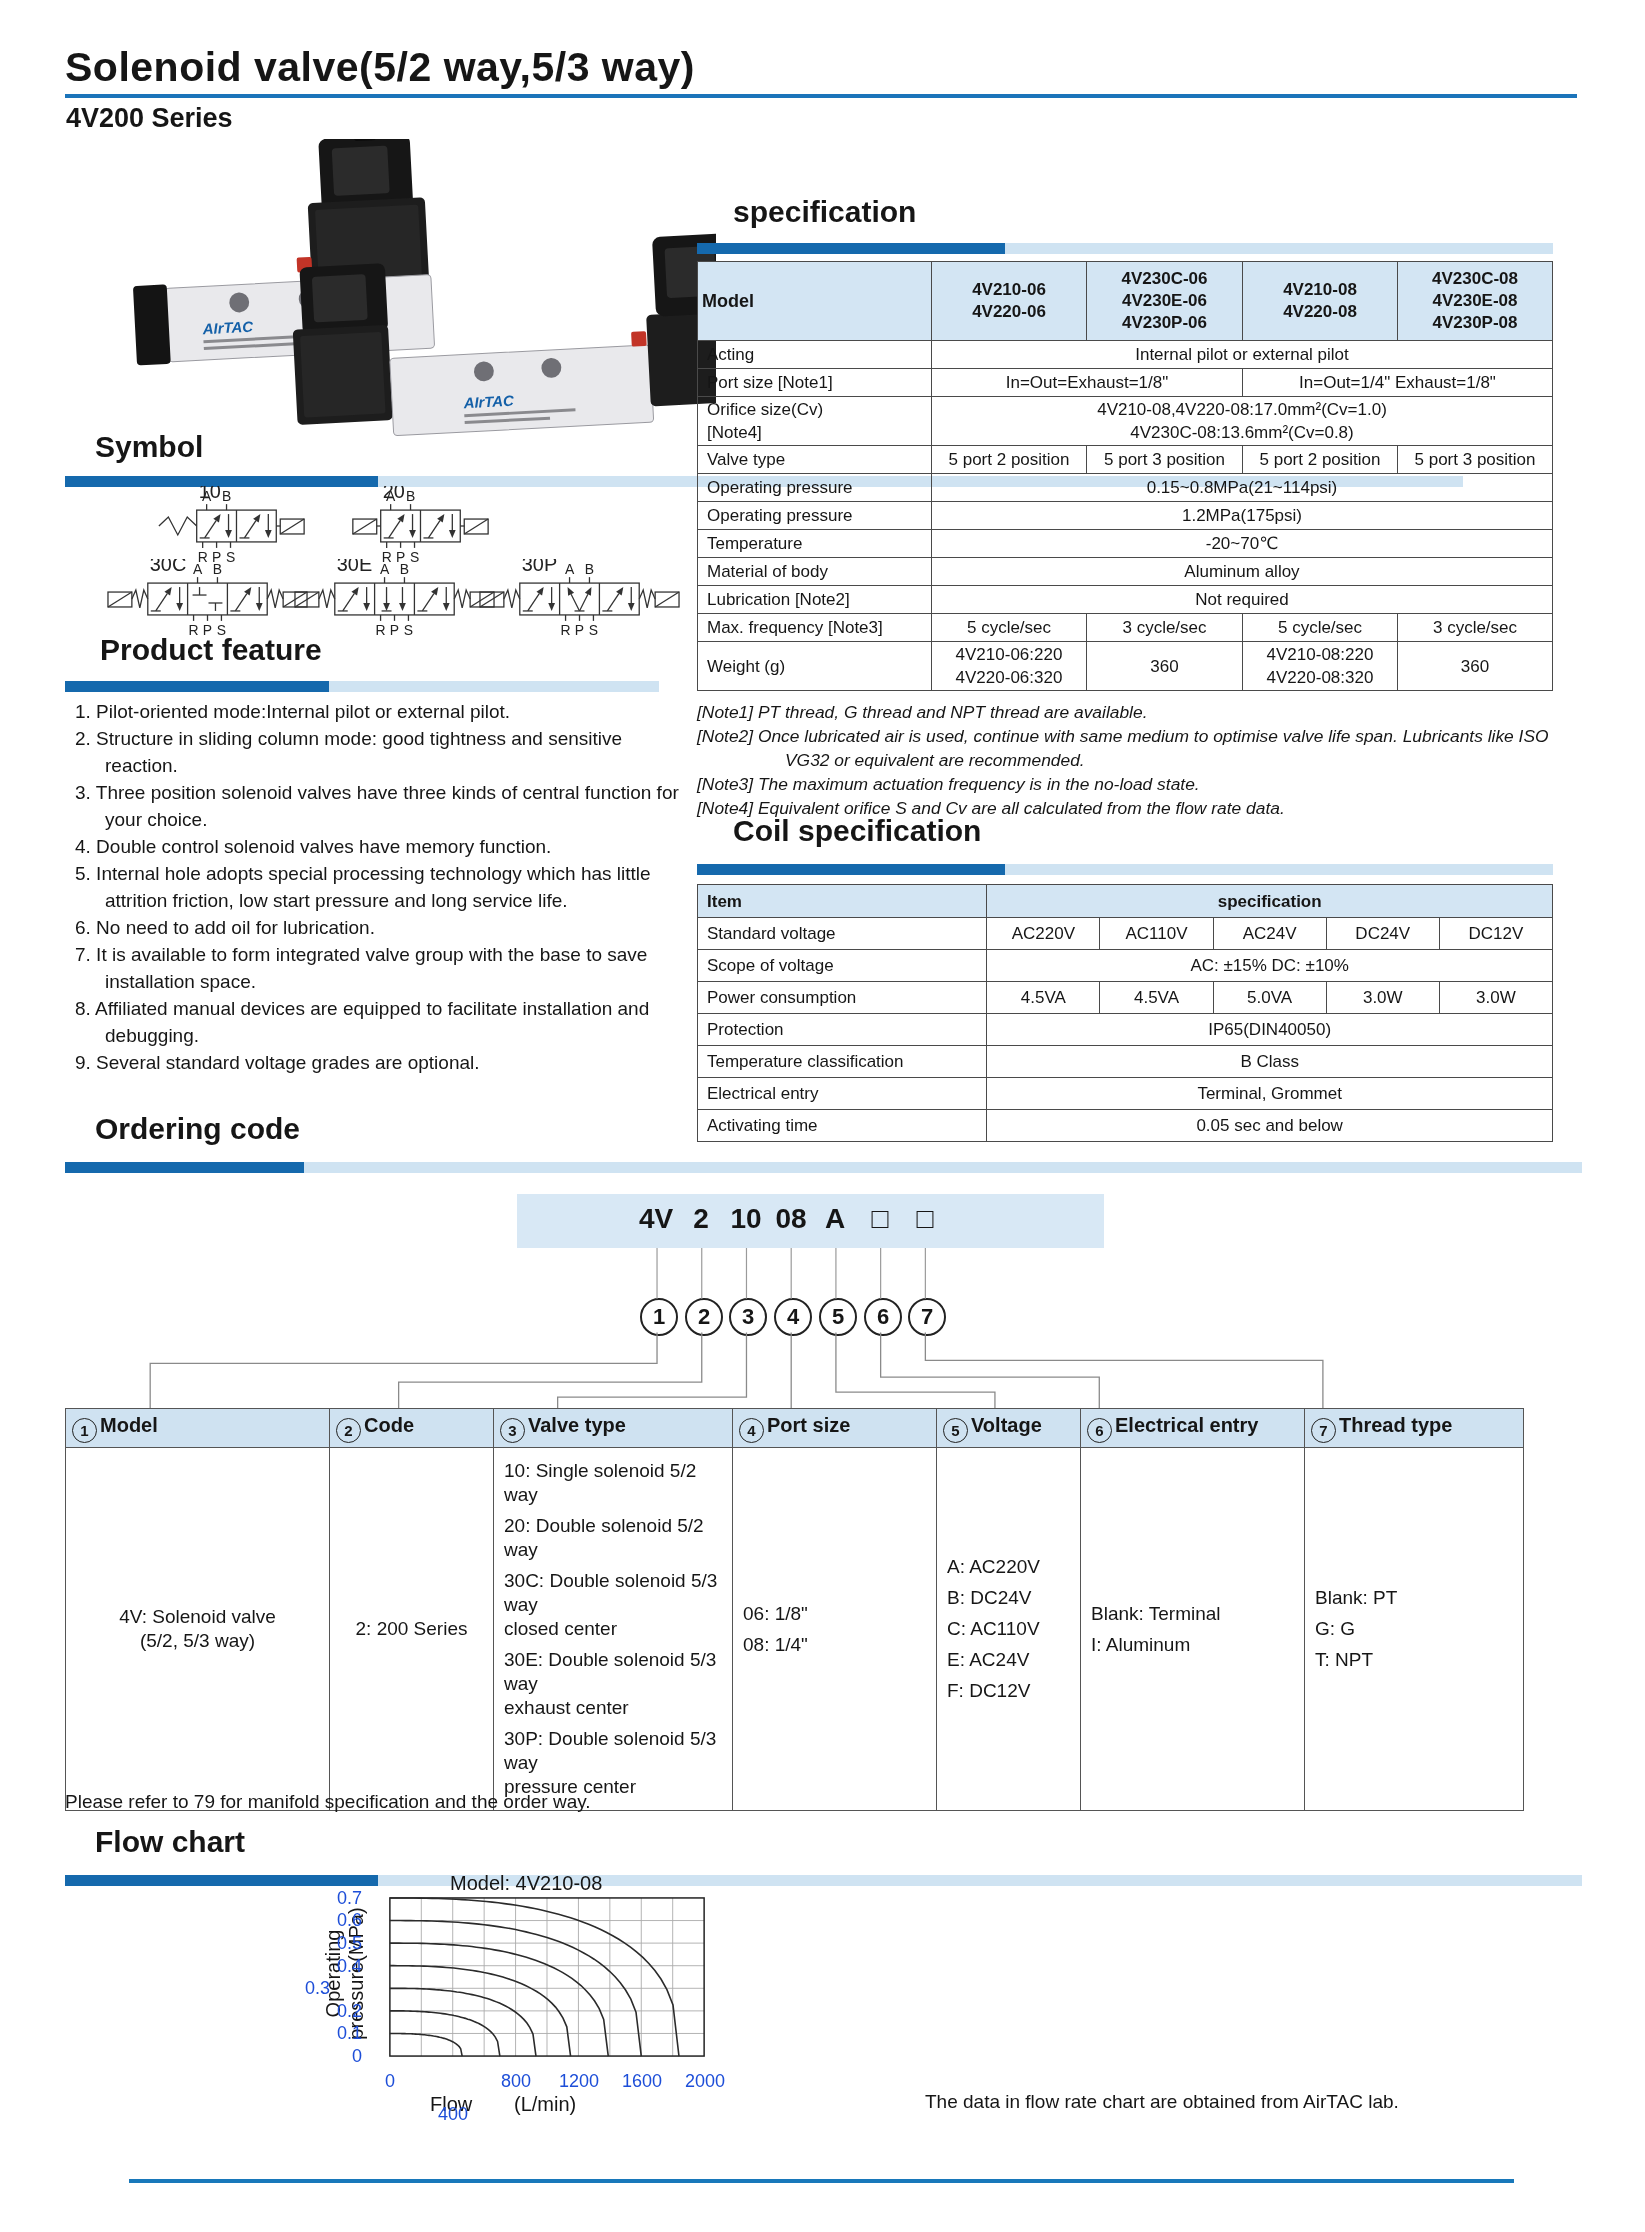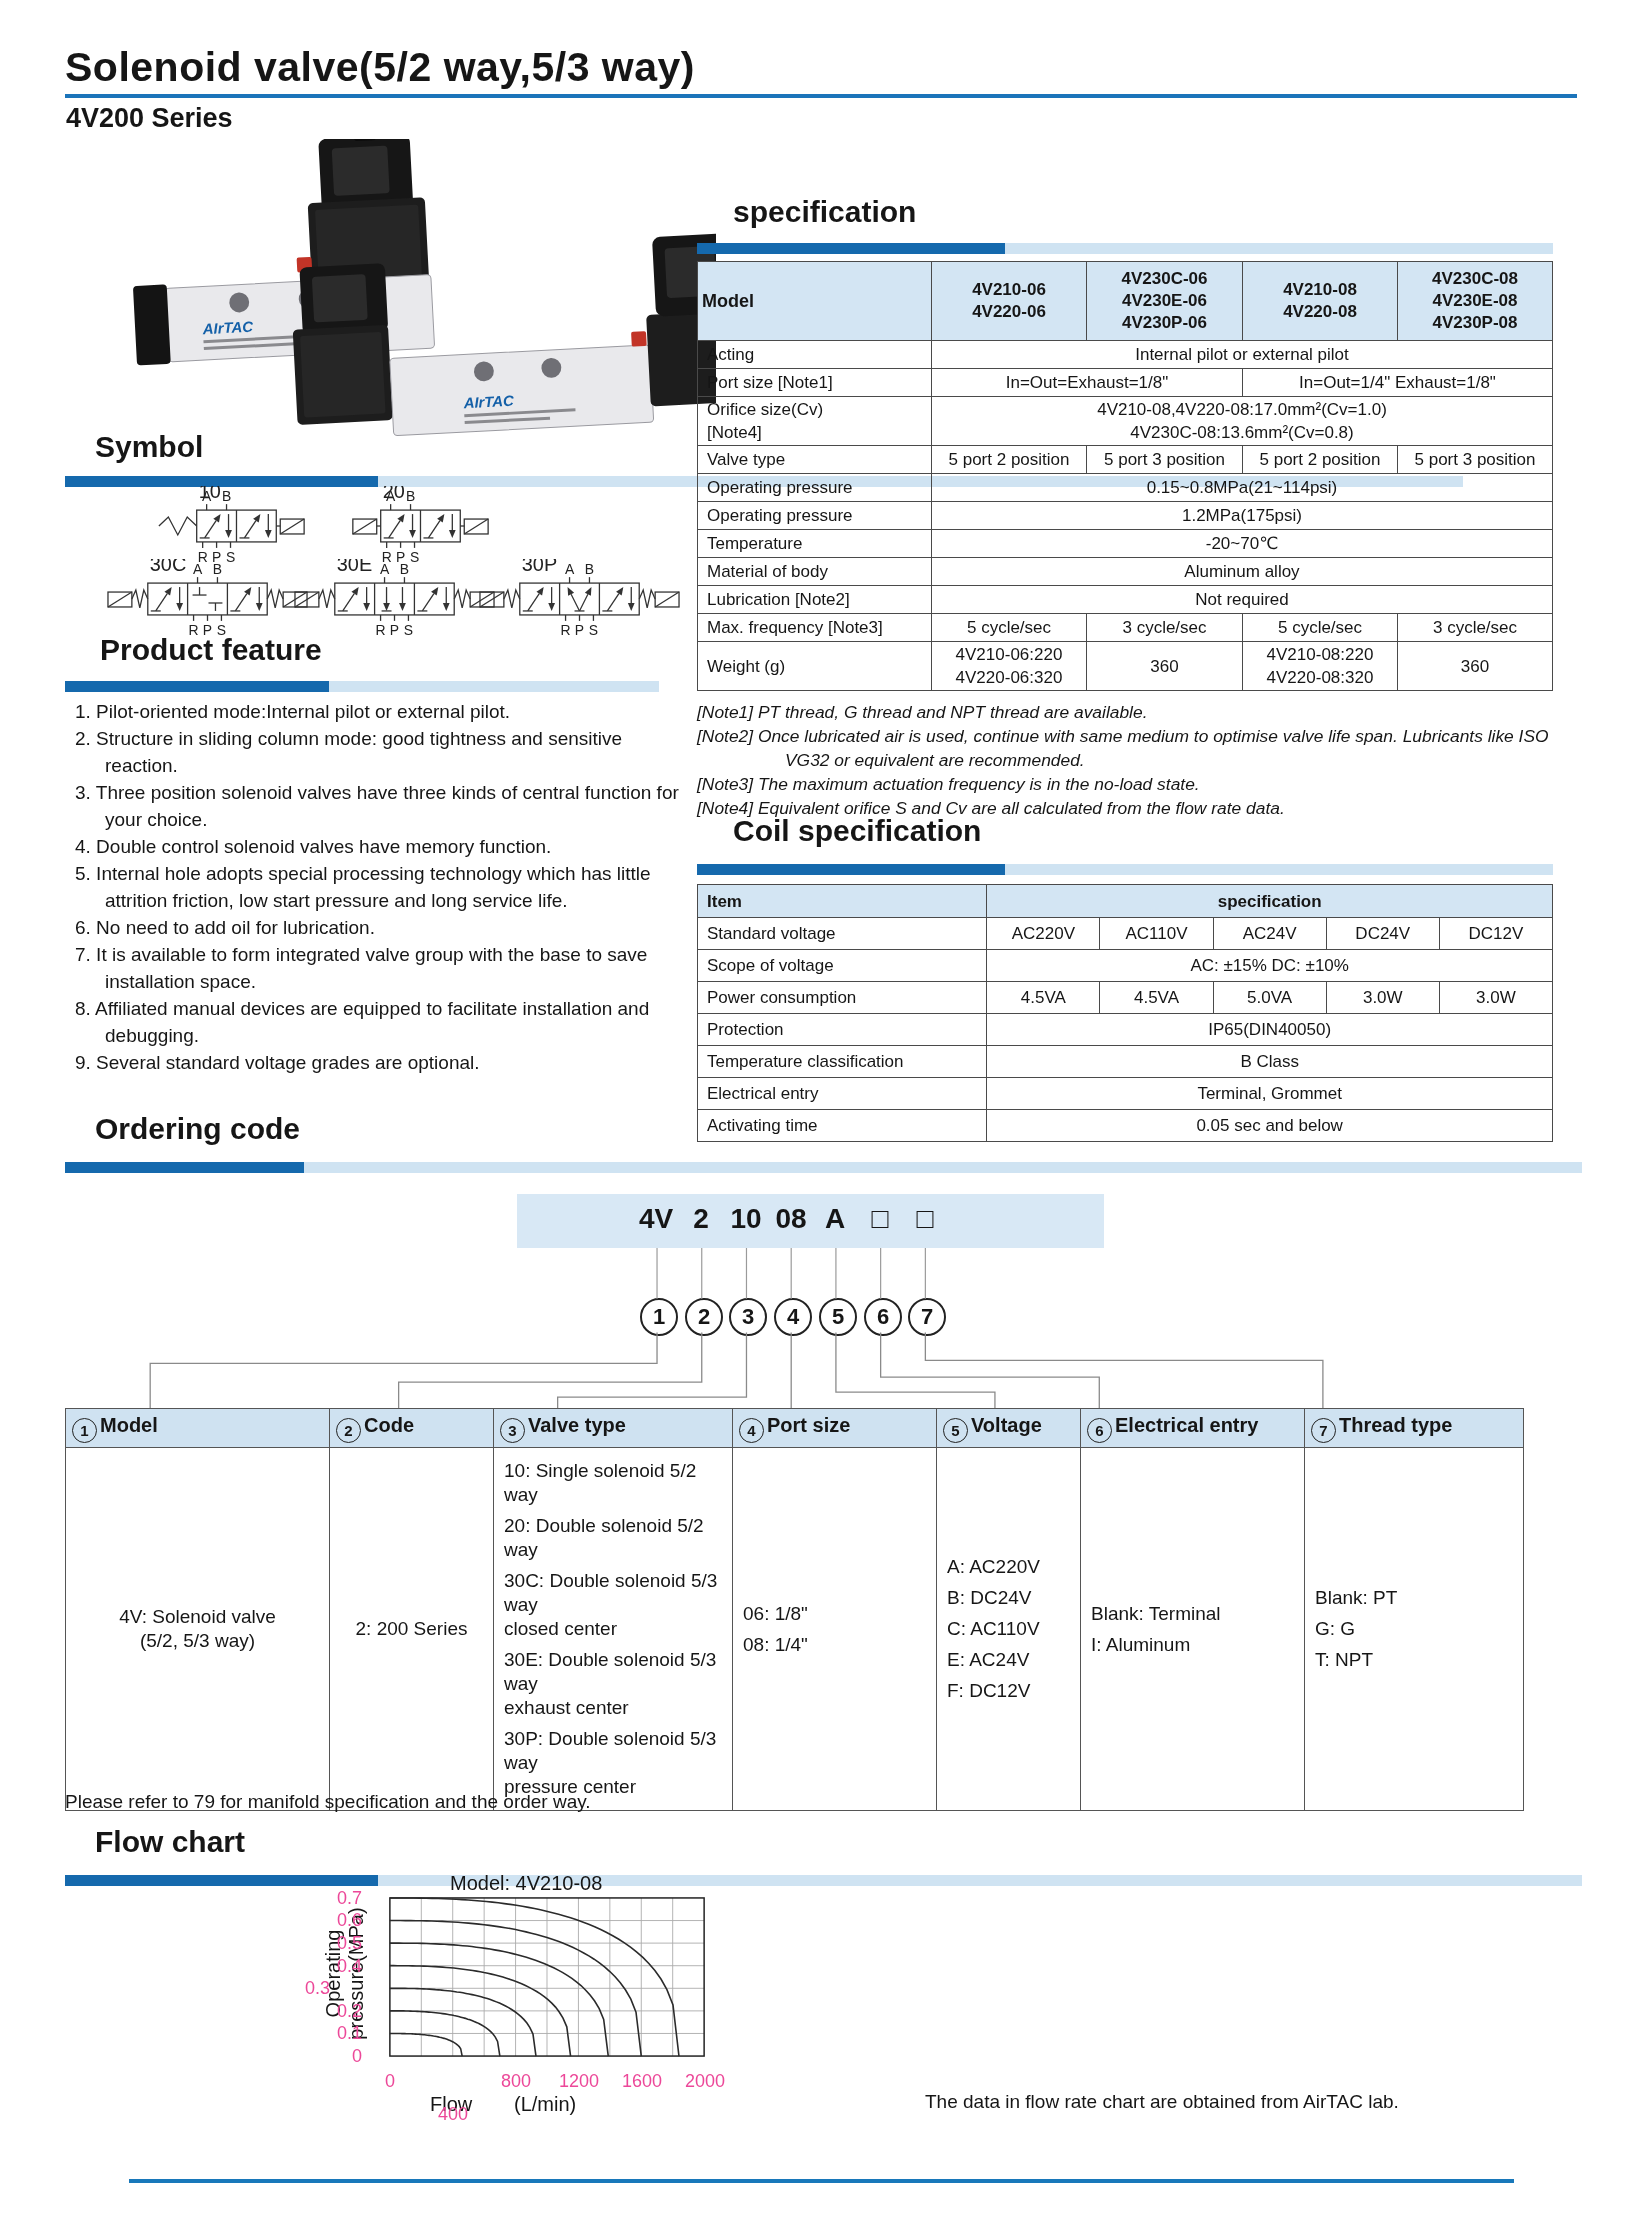--- a/index.html
+++ b/index.html
@@ -32,21 +32,21 @@
   .ord-item{white-space:pre-line;line-height:24px;margin:7px 0;}
   .circ{display:inline-flex;width:23px;height:23px;border:1.5px solid #222;border-radius:50%;
         align-items:center;justify-content:center;font-size:15px;font-weight:bold;
         margin-right:3px;vertical-align:-4px;background:#cfe2f1;flex:none;}
   .codebox{background:#d8e8f5;}
   .codechar{position:absolute;top:9px;transform:translateX(-50%);font-size:28px;font-weight:bold;}
   .bigcirc{position:absolute;width:34px;height:34px;border:2px solid #222;border-radius:50%;
         background:#fff;display:flex;align-items:center;justify-content:center;
         font-size:22px;font-weight:bold;}
   
-  .ticklbl{position:absolute;font-size:18px;color:#ec4899;}
+  .ticklbl{position:absolute;font-size:18px;color:#1d4ed8;}
   .chart-title{font-size:20px;}
   .axis-label{font-size:20px;}
   svg text{font-family:"Liberation Sans","DejaVu Sans",sans-serif;}
 </style>
 </head>
 <body>
 
 <div class="page">
 
   <div class="abs h1" style="left:65px;top:44px;">Solenoid valve(5/2 way,5/3 way)</div>

